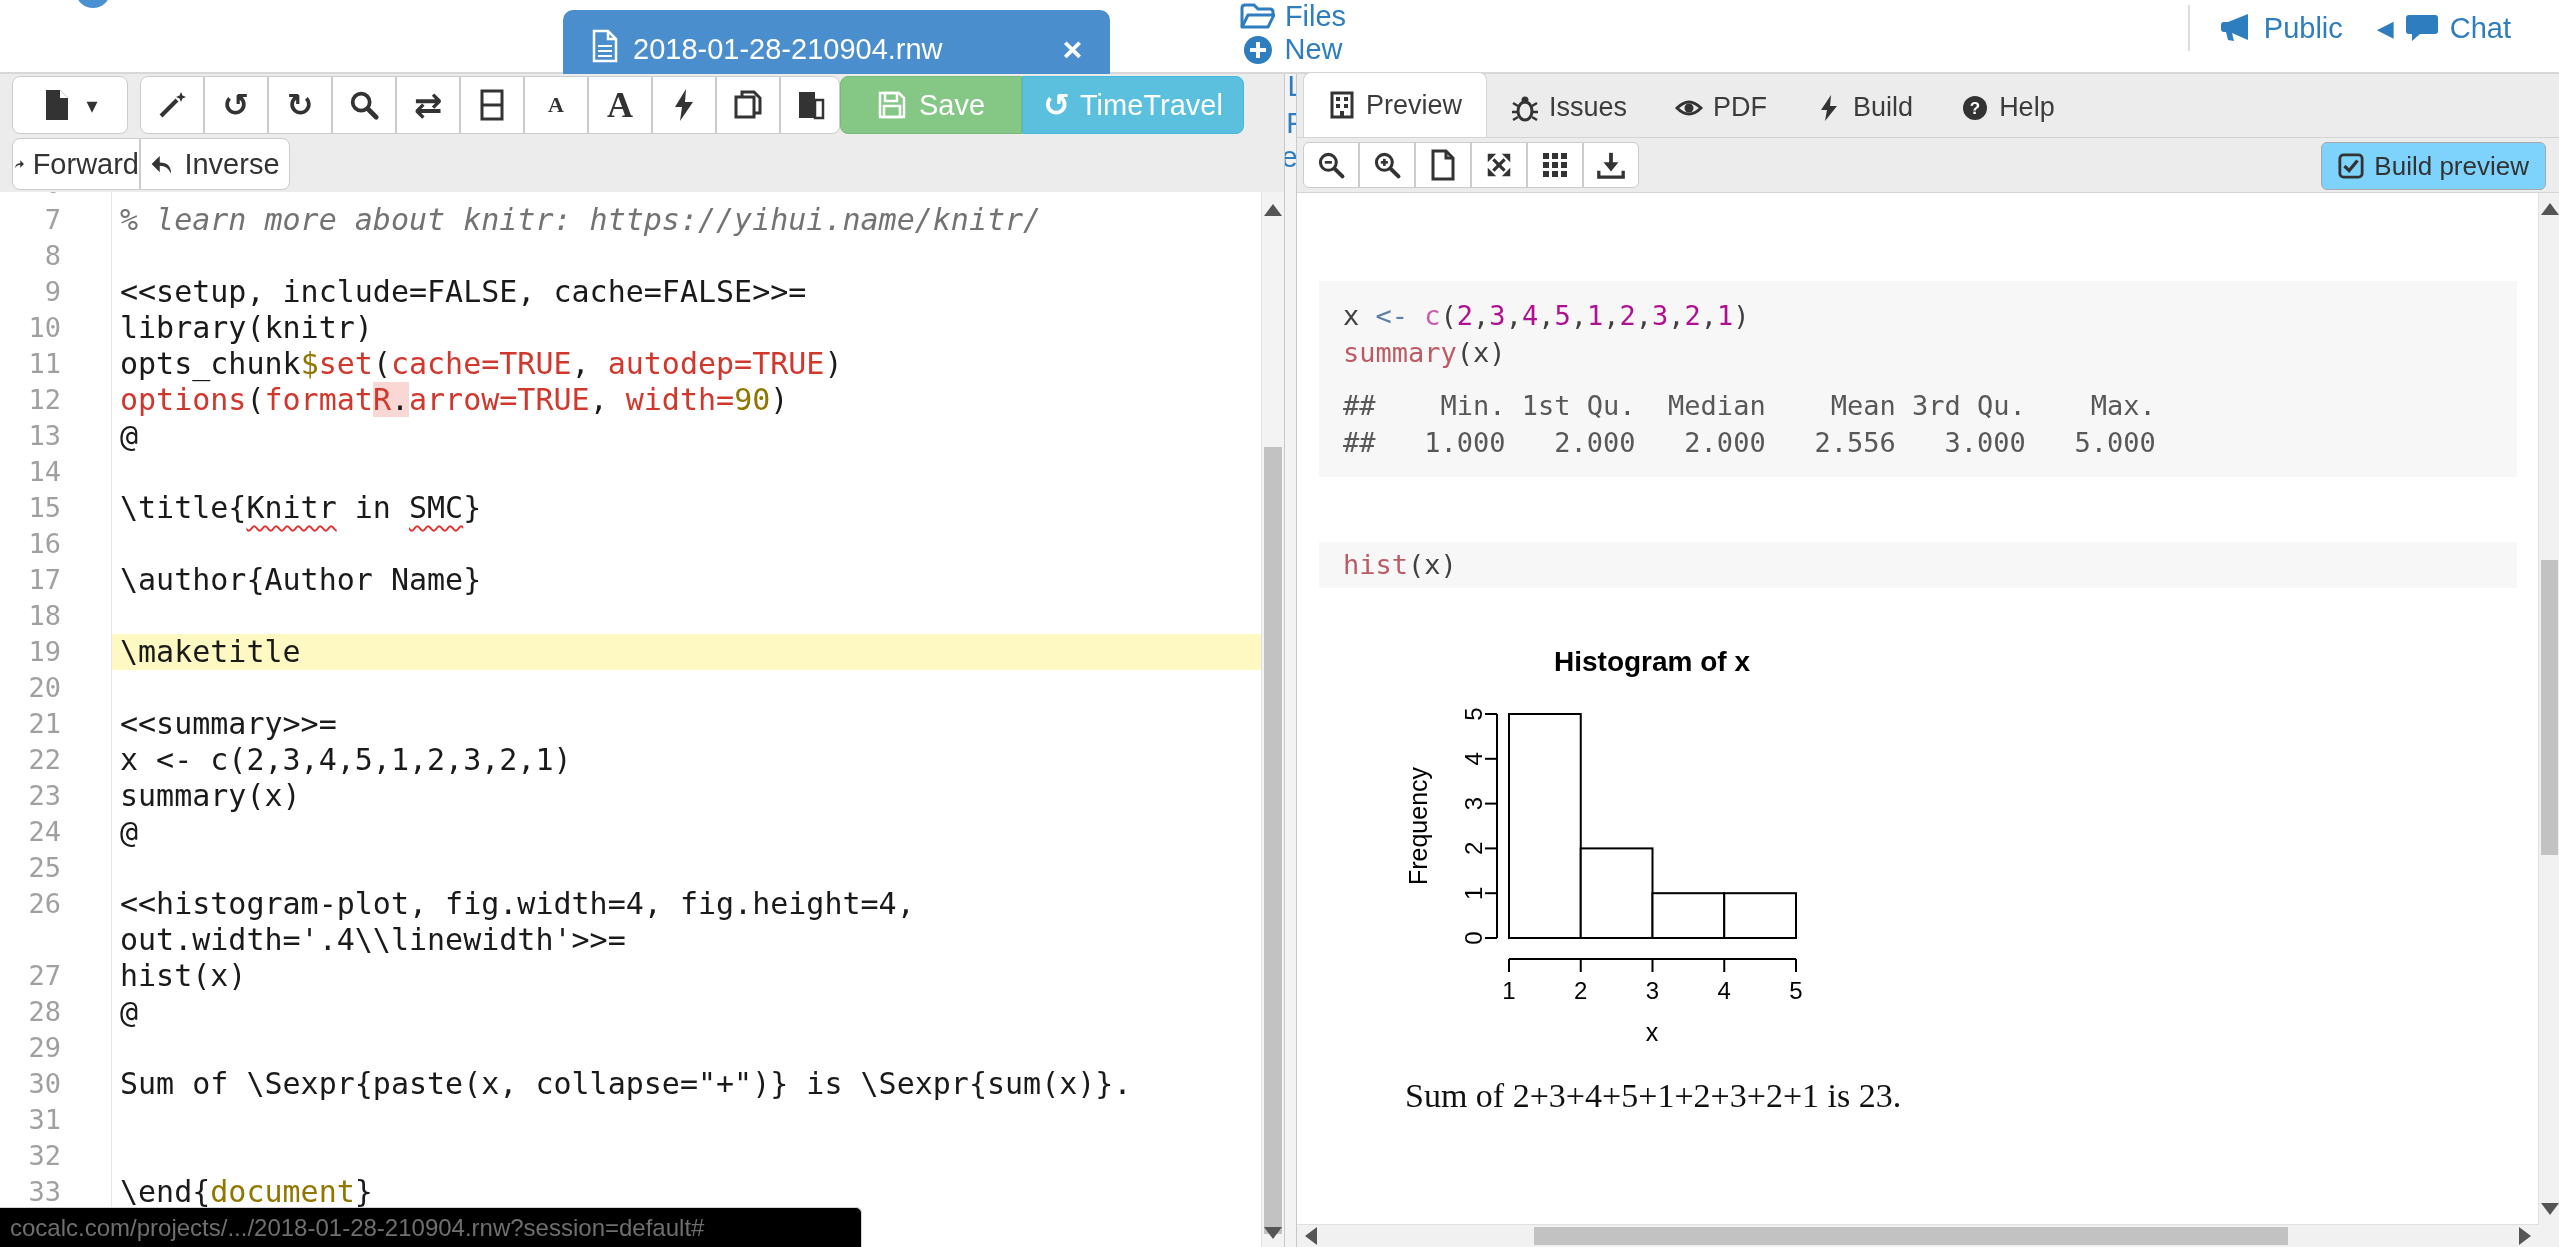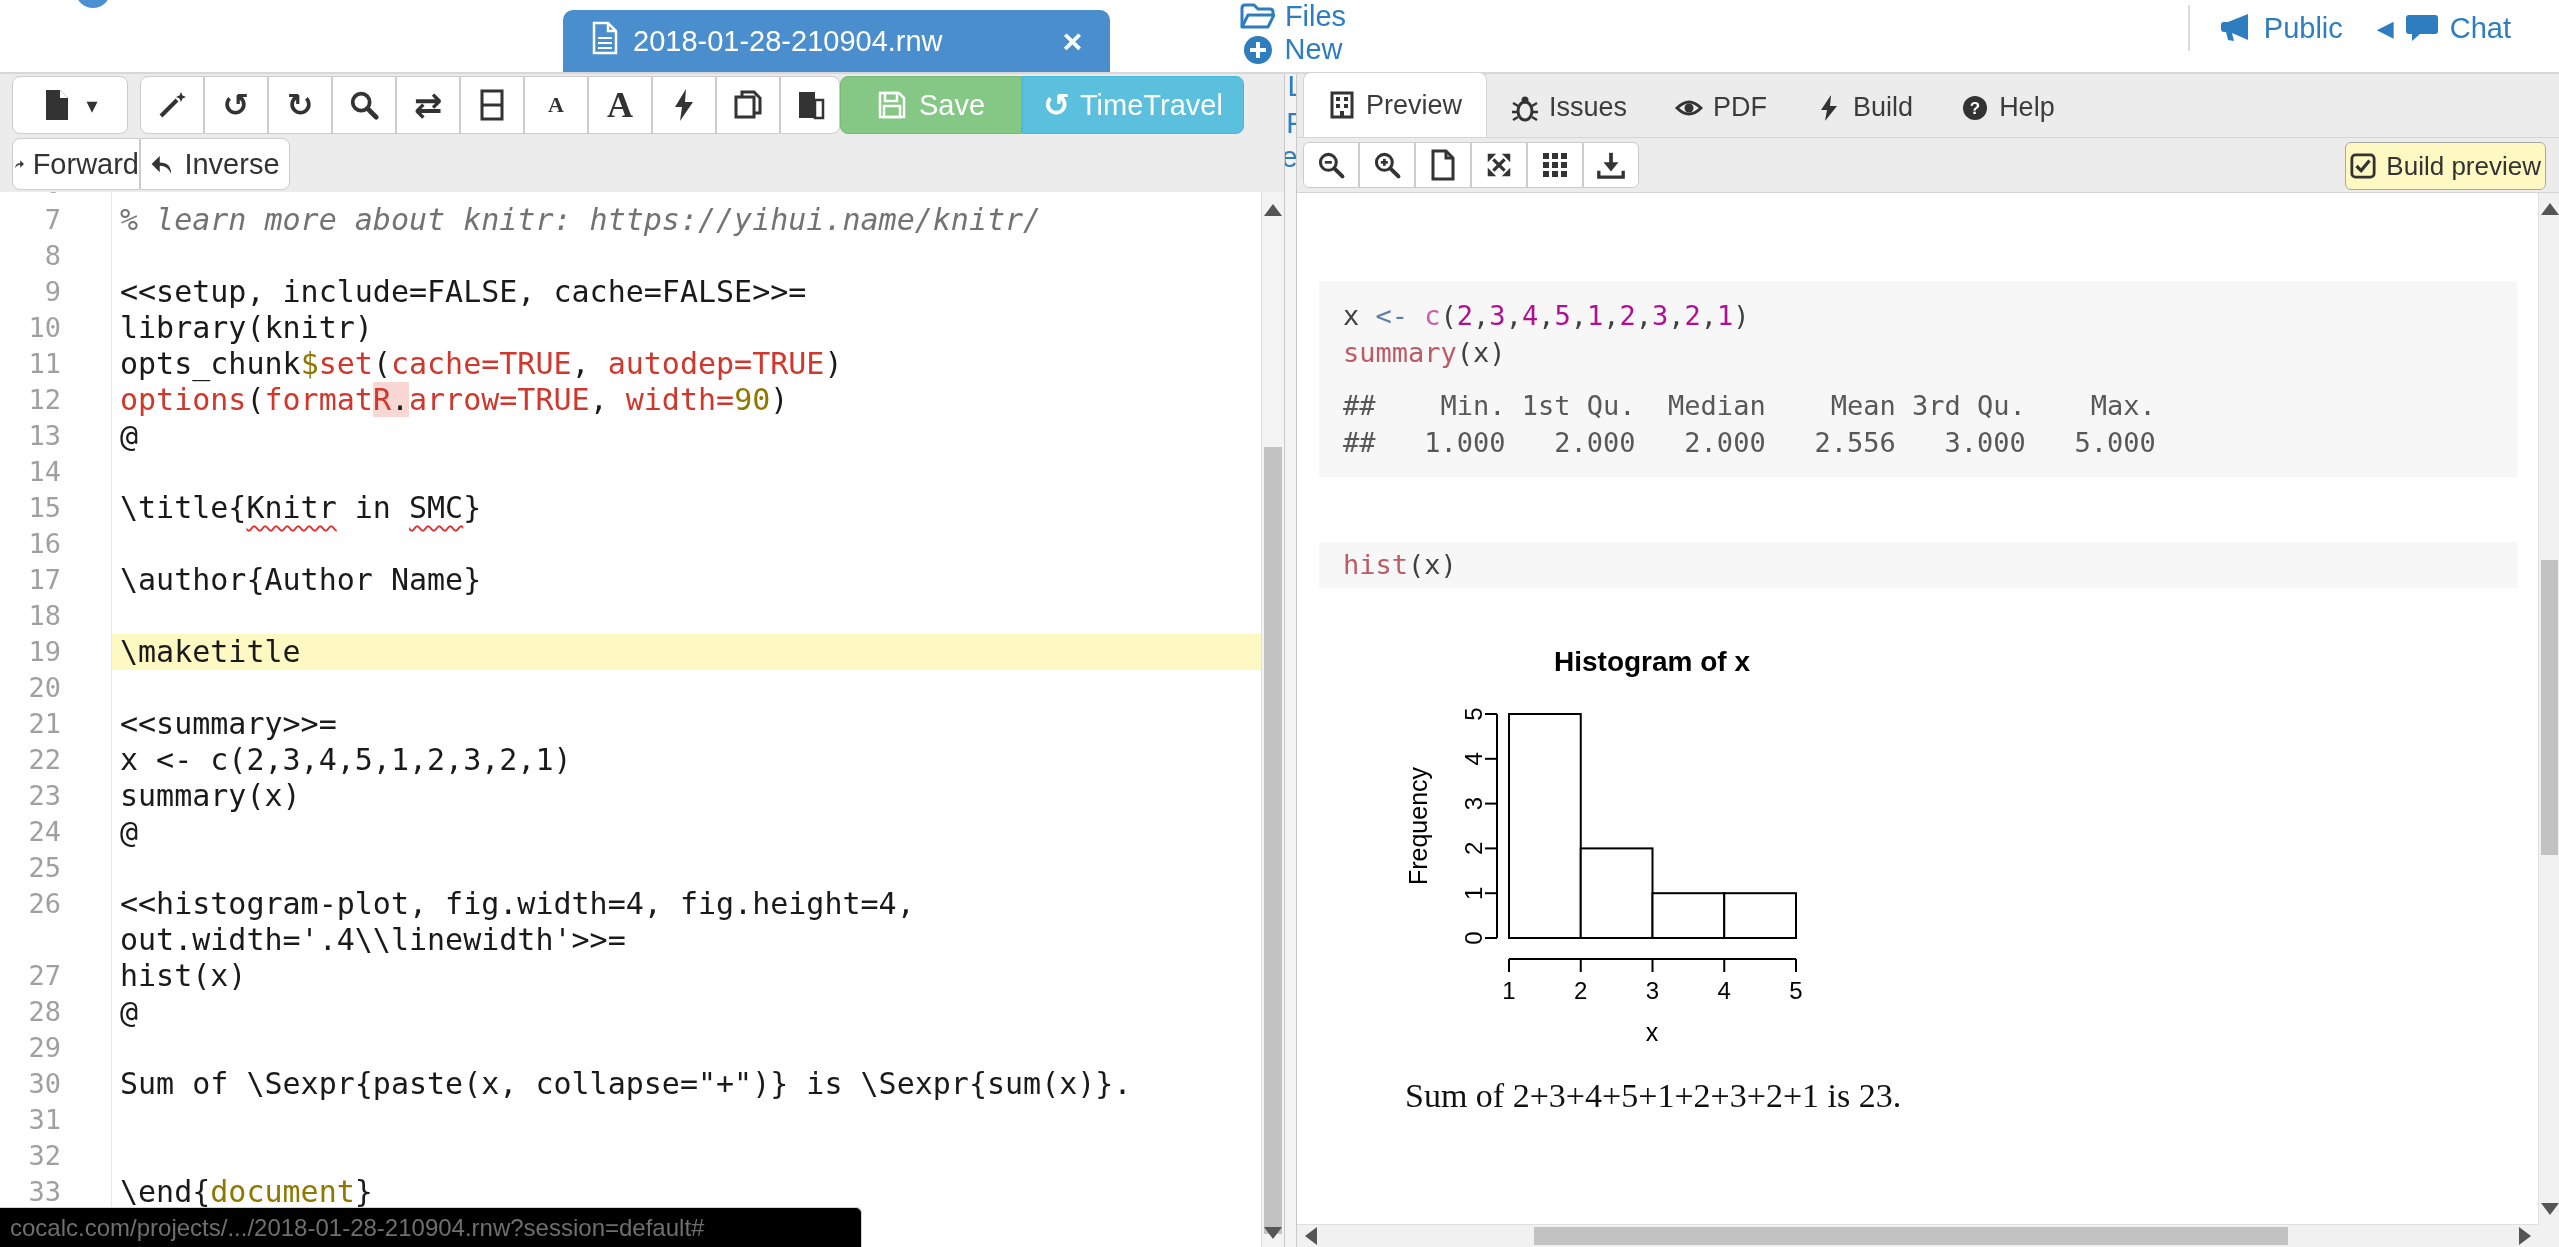--- a/index.html
+++ b/index.html
@@ -10,21 +10,21 @@
   }
   
   .topnav{position:absolute;left:0;top:0;width:2559px;height:72px;background:#ffffff;
     border-bottom:2px solid #d8d8d8;display:flex;align-items:center;flex-direction:column;}
   .blue-arc{position:absolute;left:76px;top:-24px;width:34px;height:32px;border-radius:50%;background:#4a90d2;}
   .navitem{display:flex;align-items:center;gap:10px;color:#2e7dbf;font-size:29px;
     margin-left:26px;cursor:pointer;white-space:nowrap;}
   .navitem svg{display:block;}
   .file-tab{position:absolute;left:563px;top:10px;height:62px;background:#4a8ecd;
     border-radius:10px 10px 0 0;display:flex;align-items:center;color:#fff;font-size:29px;
-    padding:0 28px;cursor:pointer;justify-content:space-between;}
+    padding:8px 28px;cursor:pointer;justify-content:space-between;}
   .file-tab .fname{margin-left:14px;}
   .file-tab .close{margin-left:120px;font-size:34px;font-weight:bold;line-height:1;}
   .nav-right{position:absolute;right:14px;top:0;height:56px;display:flex;align-items:center;}
   .nav-divider{width:2px;height:46px;background:#ddd;margin-right:28px;}
   .nav-right .navitem{margin-left:0;margin-right:34px;}
   
   .left-pane{position:absolute;left:0;top:74px;width:1284px;height:1173px;background:#ffffff;border-right:1px solid #c9c9c9;}
   .right-pane{position:absolute;left:1296px;top:74px;width:1263px;height:1173px;background:#ffffff;border-left:1px solid #c9c9c9;}
   
   .toolbar-row{position:absolute;left:0;top:0;width:100%;height:62px;background:#ececec;border-bottom:1px solid #dcdcdc;}
@@ -65,22 +65,22 @@
   .arr-down{border-left:9px solid transparent;border-right:9px solid transparent;border-top:12px solid #555;}
   .arr-left{border-top:9px solid transparent;border-bottom:9px solid transparent;border-right:12px solid #555;}
   .arr-right{border-top:9px solid transparent;border-bottom:9px solid transparent;border-left:12px solid #555;}
   
   .pv-tabs{position:absolute;left:0;top:0;width:100%;height:64px;background:#ececec;border-bottom:1px solid #d5d5d5;display:flex;align-items:flex-end;padding-left:6px;box-sizing:border-box;}
   .pv-tab{display:flex;align-items:center;gap:10px;font-size:27px;color:#3c3c3c;padding:14px 24px;cursor:pointer;}
   .pv-tab.active{background:#fff;border:1px solid #d5d5d5;border-bottom:none;border-radius:8px 8px 0 0;height:36px;justify-content:center;}
   .pv-icons{position:absolute;left:0;top:64px;width:100%;height:54px;background:#ececec;border-bottom:1px solid #d5d5d5;}
   .pv-icon-btn{position:absolute;top:4px;height:46px;width:56px;background:#fff;border:1px solid #ccc;box-sizing:border-box;
     display:flex;align-items:center;justify-content:center;cursor:pointer;color:#333;}
-  .build-preview{position:absolute;right:14px;top:4px;height:46px;background:#fef9c3;border:1px solid #a8a8a8;border-radius:6px;
-    display:flex;align-items:center;gap:10px;font-size:26px;color:#333;padding:0 4px;cursor:pointer;}
+  .build-preview{position:absolute;right:14px;top:4px;height:46px;background:#7dd3fc;border:1px solid #a8a8a8;border-radius:6px;
+    display:flex;align-items:center;gap:10px;font-size:26px;color:#333;padding:0 16px;cursor:pointer;}
   .pv-content{position:absolute;left:0;top:119px;right:21px;bottom:22px;background:#fff;overflow:hidden;}
   .pblock{position:absolute;left:22px;width:1198px;background:#f7f7f7;box-sizing:border-box;
     font-family:"DejaVu Sans Mono",monospace;font-size:27px;}
   #blk0{top:88px;padding:16px 24px;line-height:37px;}
   #blk1{top:349px;padding:8px 24px;line-height:30px;}
   .pline{white-space:pre;}
   .pline.gap{height:16px;}
   .pstd{color:#404040;}
   .pkwd{color:#bc5a65;}
   .pnum{color:#af0f91;}

